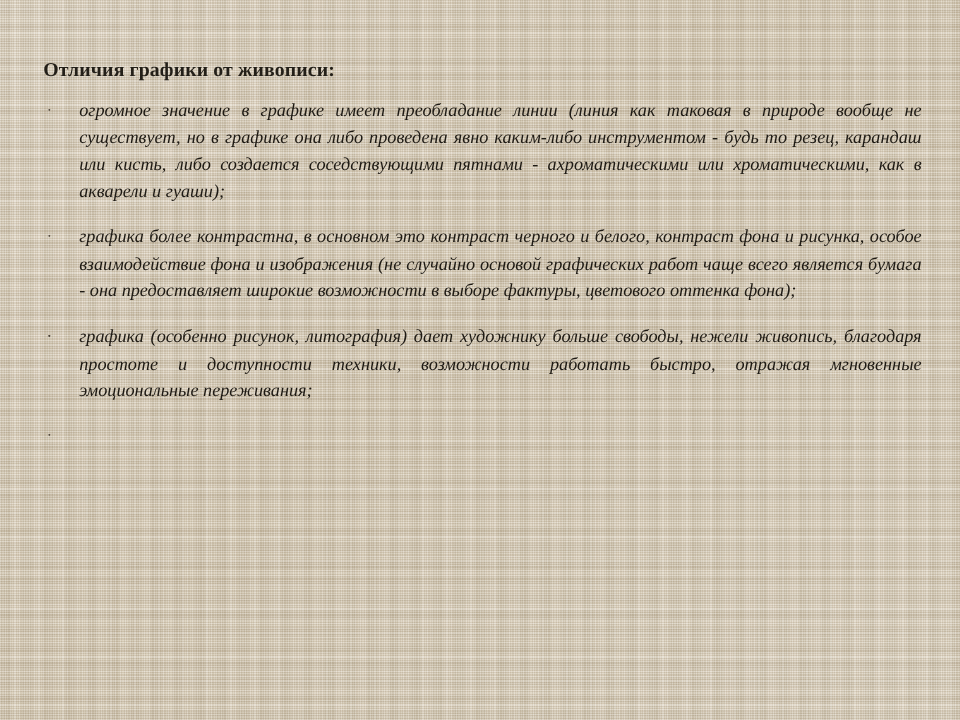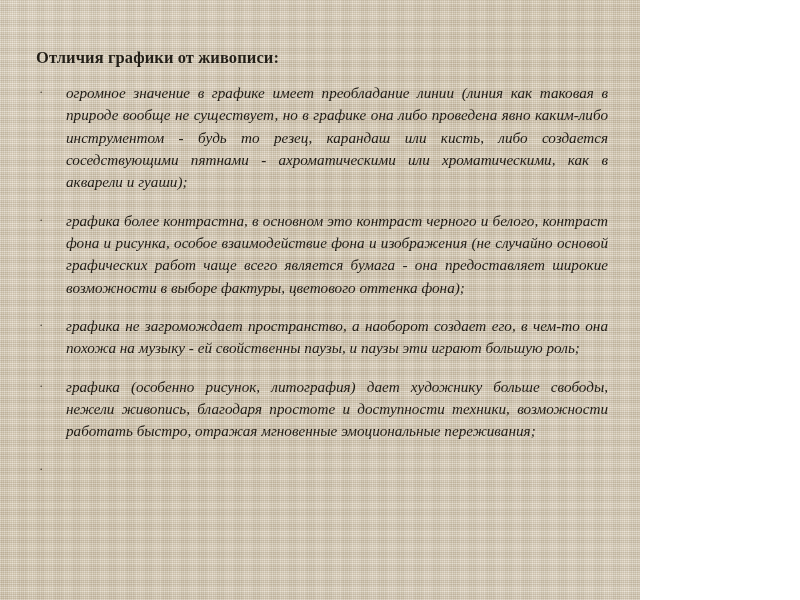--- a/index.html
+++ b/index.html
@@ -8,21 +8,21 @@
   }
   body {
     width: 800px;
     height: 600px;
     overflow: hidden;
     font-family: "Liberation Serif", serif;
   }
 
   .slide {
     position: relative;
-    width: 640px;
+    width: 800px;
     height: 600px;
     box-sizing: border-box;
     background-color: #d9cfbb;
     
     background-image:
       repeating-linear-gradient(0deg,
         rgba(255,255,255,0.22) 0px,
         rgba(255,255,255,0.22) 1px,
         rgba(150,132,104,0.14) 1px,
         rgba(150,132,104,0.14) 2px,
@@ -115,21 +115,20 @@
       <span class="bullet-text">огромное значение в графике имеет преобладание линии (линия как таковая в природе вообще не существует, но в графике она либо проведена явно каким-либо инструментом - будь то резец, карандаш или кисть, либо создается соседствующими пятнами - ахроматическими или хроматическими, как в акварели и гуаши);</span>
     </li>
 
     <li class="bullet-item">
       <span class="bullet-marker">·</span>
       <span class="bullet-text">графика более контрастна, в основном это контраст черного и белого, контраст фона и рисунка, особое взаимодействие фона и изображения (не случайно основой графических работ чаще всего является бумага - она предоставляет широкие возможности в выборе фактуры, цветового оттенка фона);</span>
     </li>
 
     <li class="bullet-item">
       <span class="bullet-marker">·</span>
-      <span class="bullet-text">графика не загромождает пространство, а наоборот создает его, в чем-то она похожа на музыку - ей свойственны паузы, и паузы эти играют большую роль;</span>
     </li>
 
     <li class="bullet-item">
       <span class="bullet-marker">·</span>
       <span class="bullet-text">графика (особенно рисунок, литография) дает художнику больше свободы, нежели живопись, благодаря простоте и доступности техники, возможности работать быстро, отражая мгновенные эмоциональные переживания;</span>
     </li>
 
     <li class="bullet-item">
       <span class="bullet-marker">·</span>
     </li>

